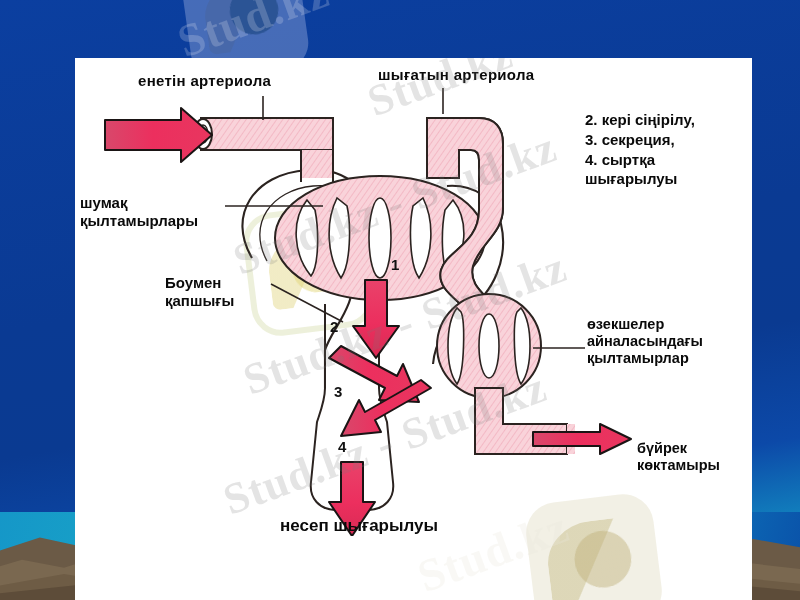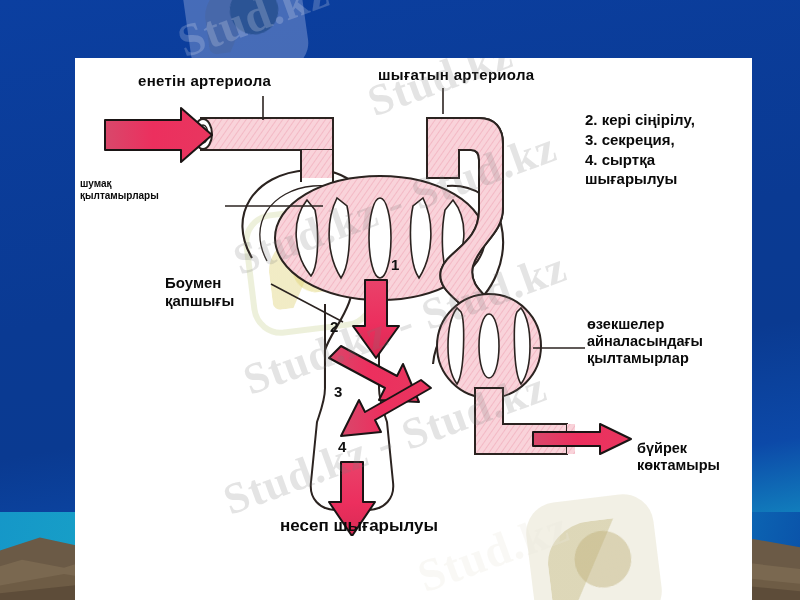--- a/index.html
+++ b/index.html
@@ -185,21 +185,21 @@
 
     <line x1="150" y1="148" x2="248" y2="148" stroke="#2b2320" stroke-width="1.5"></line>
     <line x1="196" y1="226" x2="268" y2="264" stroke="#2b2320" stroke-width="1.5"></line>
     <line x1="458" y1="290" x2="510" y2="290" stroke="#2b2320" stroke-width="1.5"></line>
   </svg>
 
   <div class="lbl" style="left:63px;top:14px;font-size:15px;letter-spacing:.3px;">енетін артериола</div>
 
   <div class="lbl" style="left:303px;top:8px;font-size:15px;letter-spacing:.3px;">шығатын артериола</div>
 
-  <div class="lbl" style="left:5px;top:120px;font-size:10px;">шумақ
+  <div class="lbl" style="left:5px;top:136px;font-size:15px;">шумақ
 қылтамырлары</div>
 
   <div class="lbl" style="left:90px;top:196px;font-size:15px;margin-top:20px;">Боумен
 қапшығы</div>
 
   <div class="lbl" style="left:512px;top:258px;font-size:14.5px;">өзекшелер
 айналасындағы
 қылтамырлар</div>
 
   <div class="lbl" style="left:562px;top:382px;font-size:14.5px;">бүйрек

